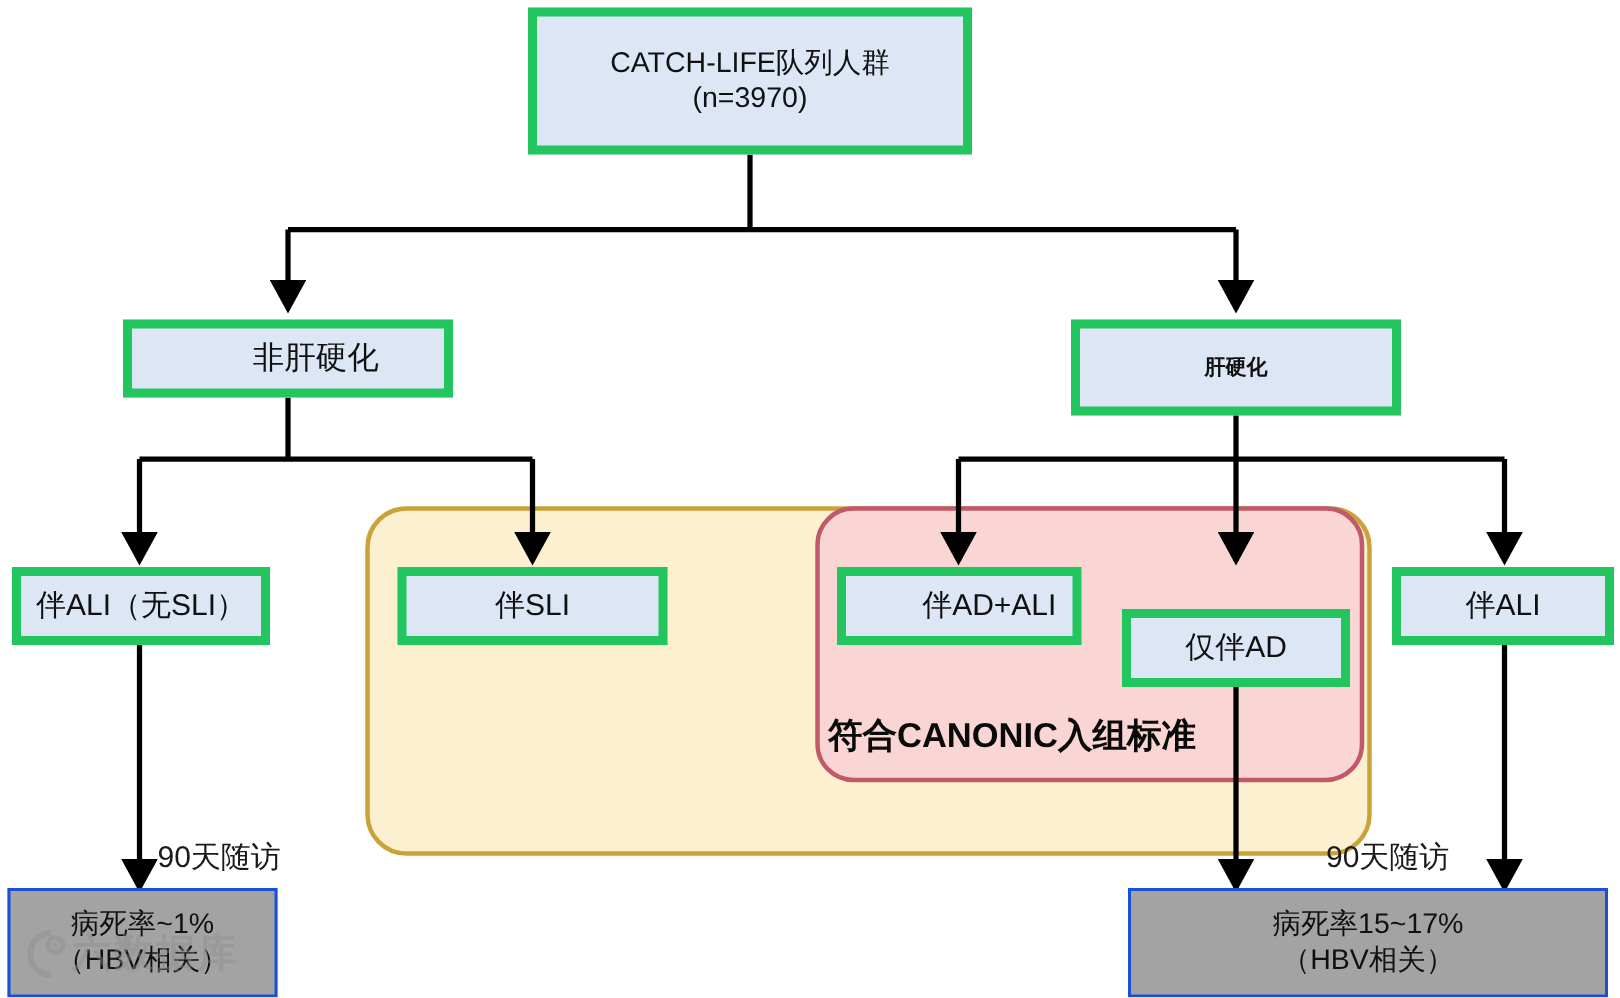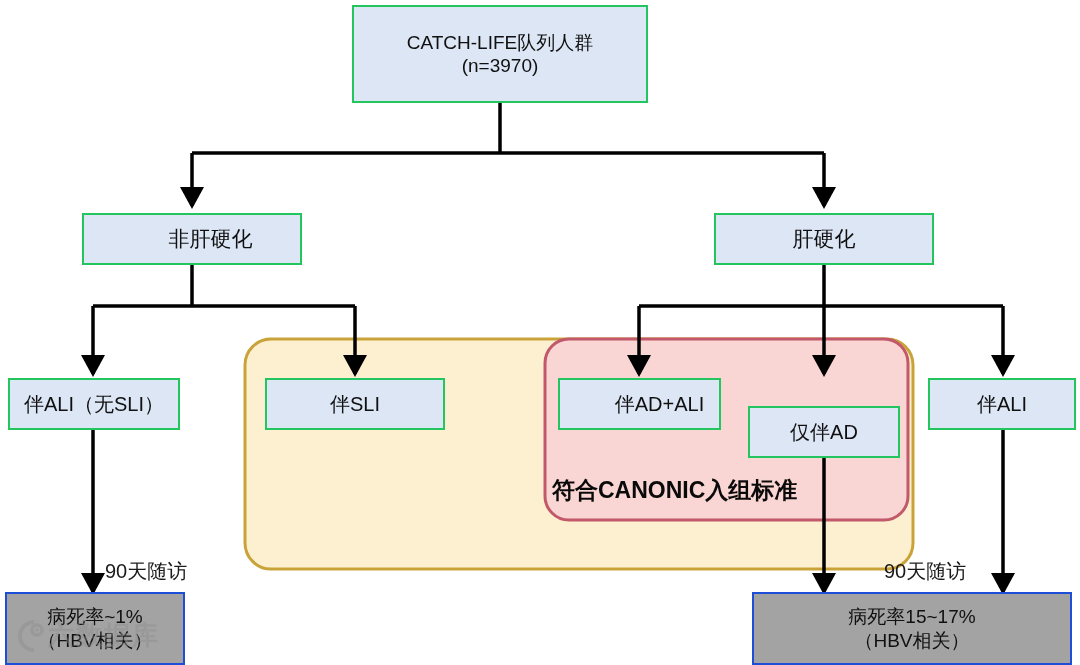--- a/index.html
+++ b/index.html
@@ -35,21 +35,21 @@
     box-sizing: border-box;
     display: flex;
     align-items: center;
     justify-content: center;
     text-align: center;
     line-height: 1.22;
     color: #101010;
   }
   .node-blue {
     background: #dce6f5;
-    border: 2px solid #22c55e;
+    border: 6px solid #22c55e;
   }
   .node-green {
     background: #a3a3a3;
     border: 2px solid #1d4ed8;
   }
   .node-text {
     display: block;
     white-space: pre-line;
   }
   .region-label {
@@ -115,21 +115,21 @@
 
     <div class="node node-blue" style="left:352px; top:5px; width:296px; height:98px; font-size:19px;">
       <span class="node-text">CATCH-LIFE队列人群
 (n=3970)</span>
     </div>
 
     <div class="node node-blue" style="left:82px; top:213px; width:220px; height:52px; font-size:21px;padding-left:37px;">
       <span class="node-text">非肝硬化</span>
     </div>
 
-    <div class="node node-blue" style="left:714px; top:213px; width:220px; height:52px; font-size:21px;">
+    <div class="node node-blue" style="left:714px; top:213px; width:220px; height:64px; font-size:14px;font-weight:bold;">
       <span class="node-text">肝硬化</span>
     </div>
 
     <div class="node node-blue" style="left:8px; top:378px; width:172px; height:52px; font-size:20px;">
       <span class="node-text">伴ALI（无SLI）</span>
     </div>
 
     <div class="node node-blue" style="left:265px; top:378px; width:180px; height:52px; font-size:20px;">
       <span class="node-text">伴SLI</span>
     </div>

